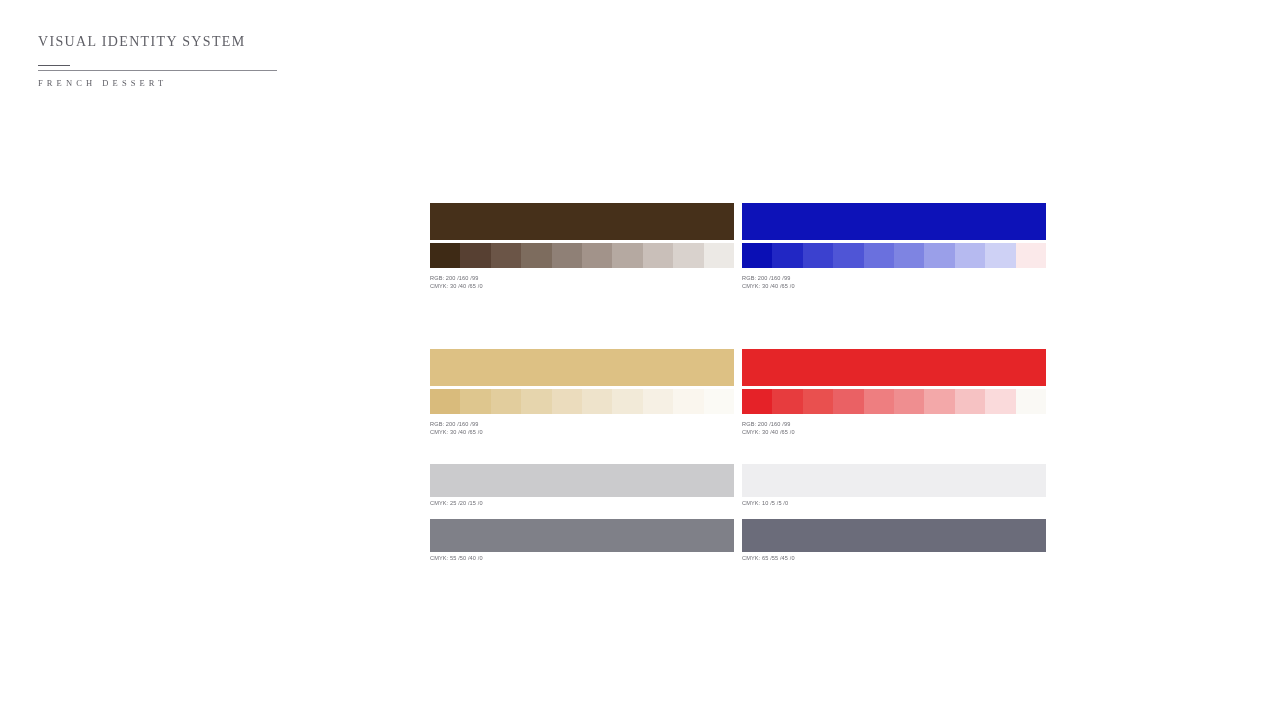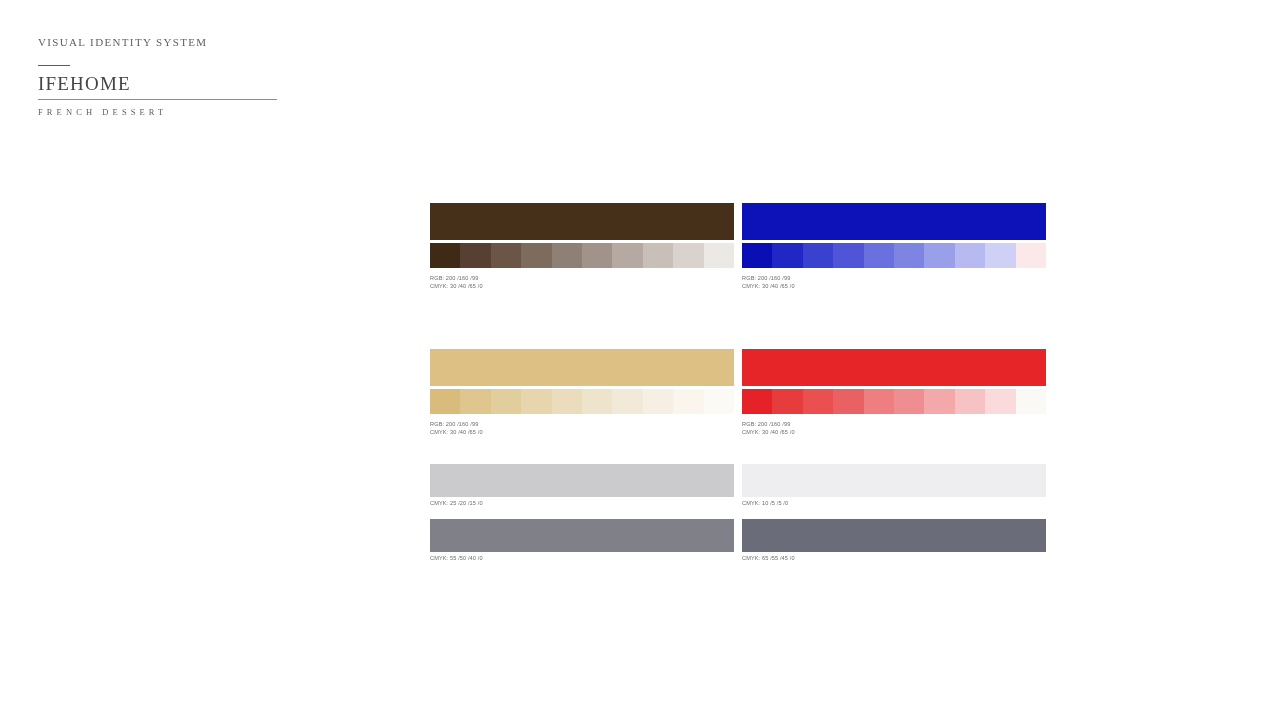--- a/index.html
+++ b/index.html
@@ -19,21 +19,21 @@
 
   
   .brand {
     position: absolute;
     left: 38px;
     top: 36px;
     width: 260px;
   }
   .brand-eyebrow {
     font-family: "Liberation Serif", serif;
-    font-size: 11px;
+    font-size: 14px;
     letter-spacing: 1.35px;
     color: #5f5f66;
     text-transform: uppercase;
     line-height: 12px;
     white-space: nowrap;
   }
   .brand-rule-short {
     width: 32px;
     height: 1px;
     background: #5a5a62;
@@ -143,21 +143,20 @@
     white-space: nowrap;
   }
   .neutral-spacer { height: 12px; }
 </style>
 </head>
 <body>
 
 <div class="brand">
   <div class="brand-eyebrow">VISUAL IDENTITY SYSTEM</div>
   <div class="brand-rule-short"></div>
-  <div class="brand-name">IFEHOME</div>
   <div class="brand-rule-long"></div>
   <div class="brand-sub">FRENCH DESSERT</div>
 </div>
 
 <div class="palette">
 
   <div class="palette-row">
 
     <div class="palette-col">
       <div class="swatch-group">

